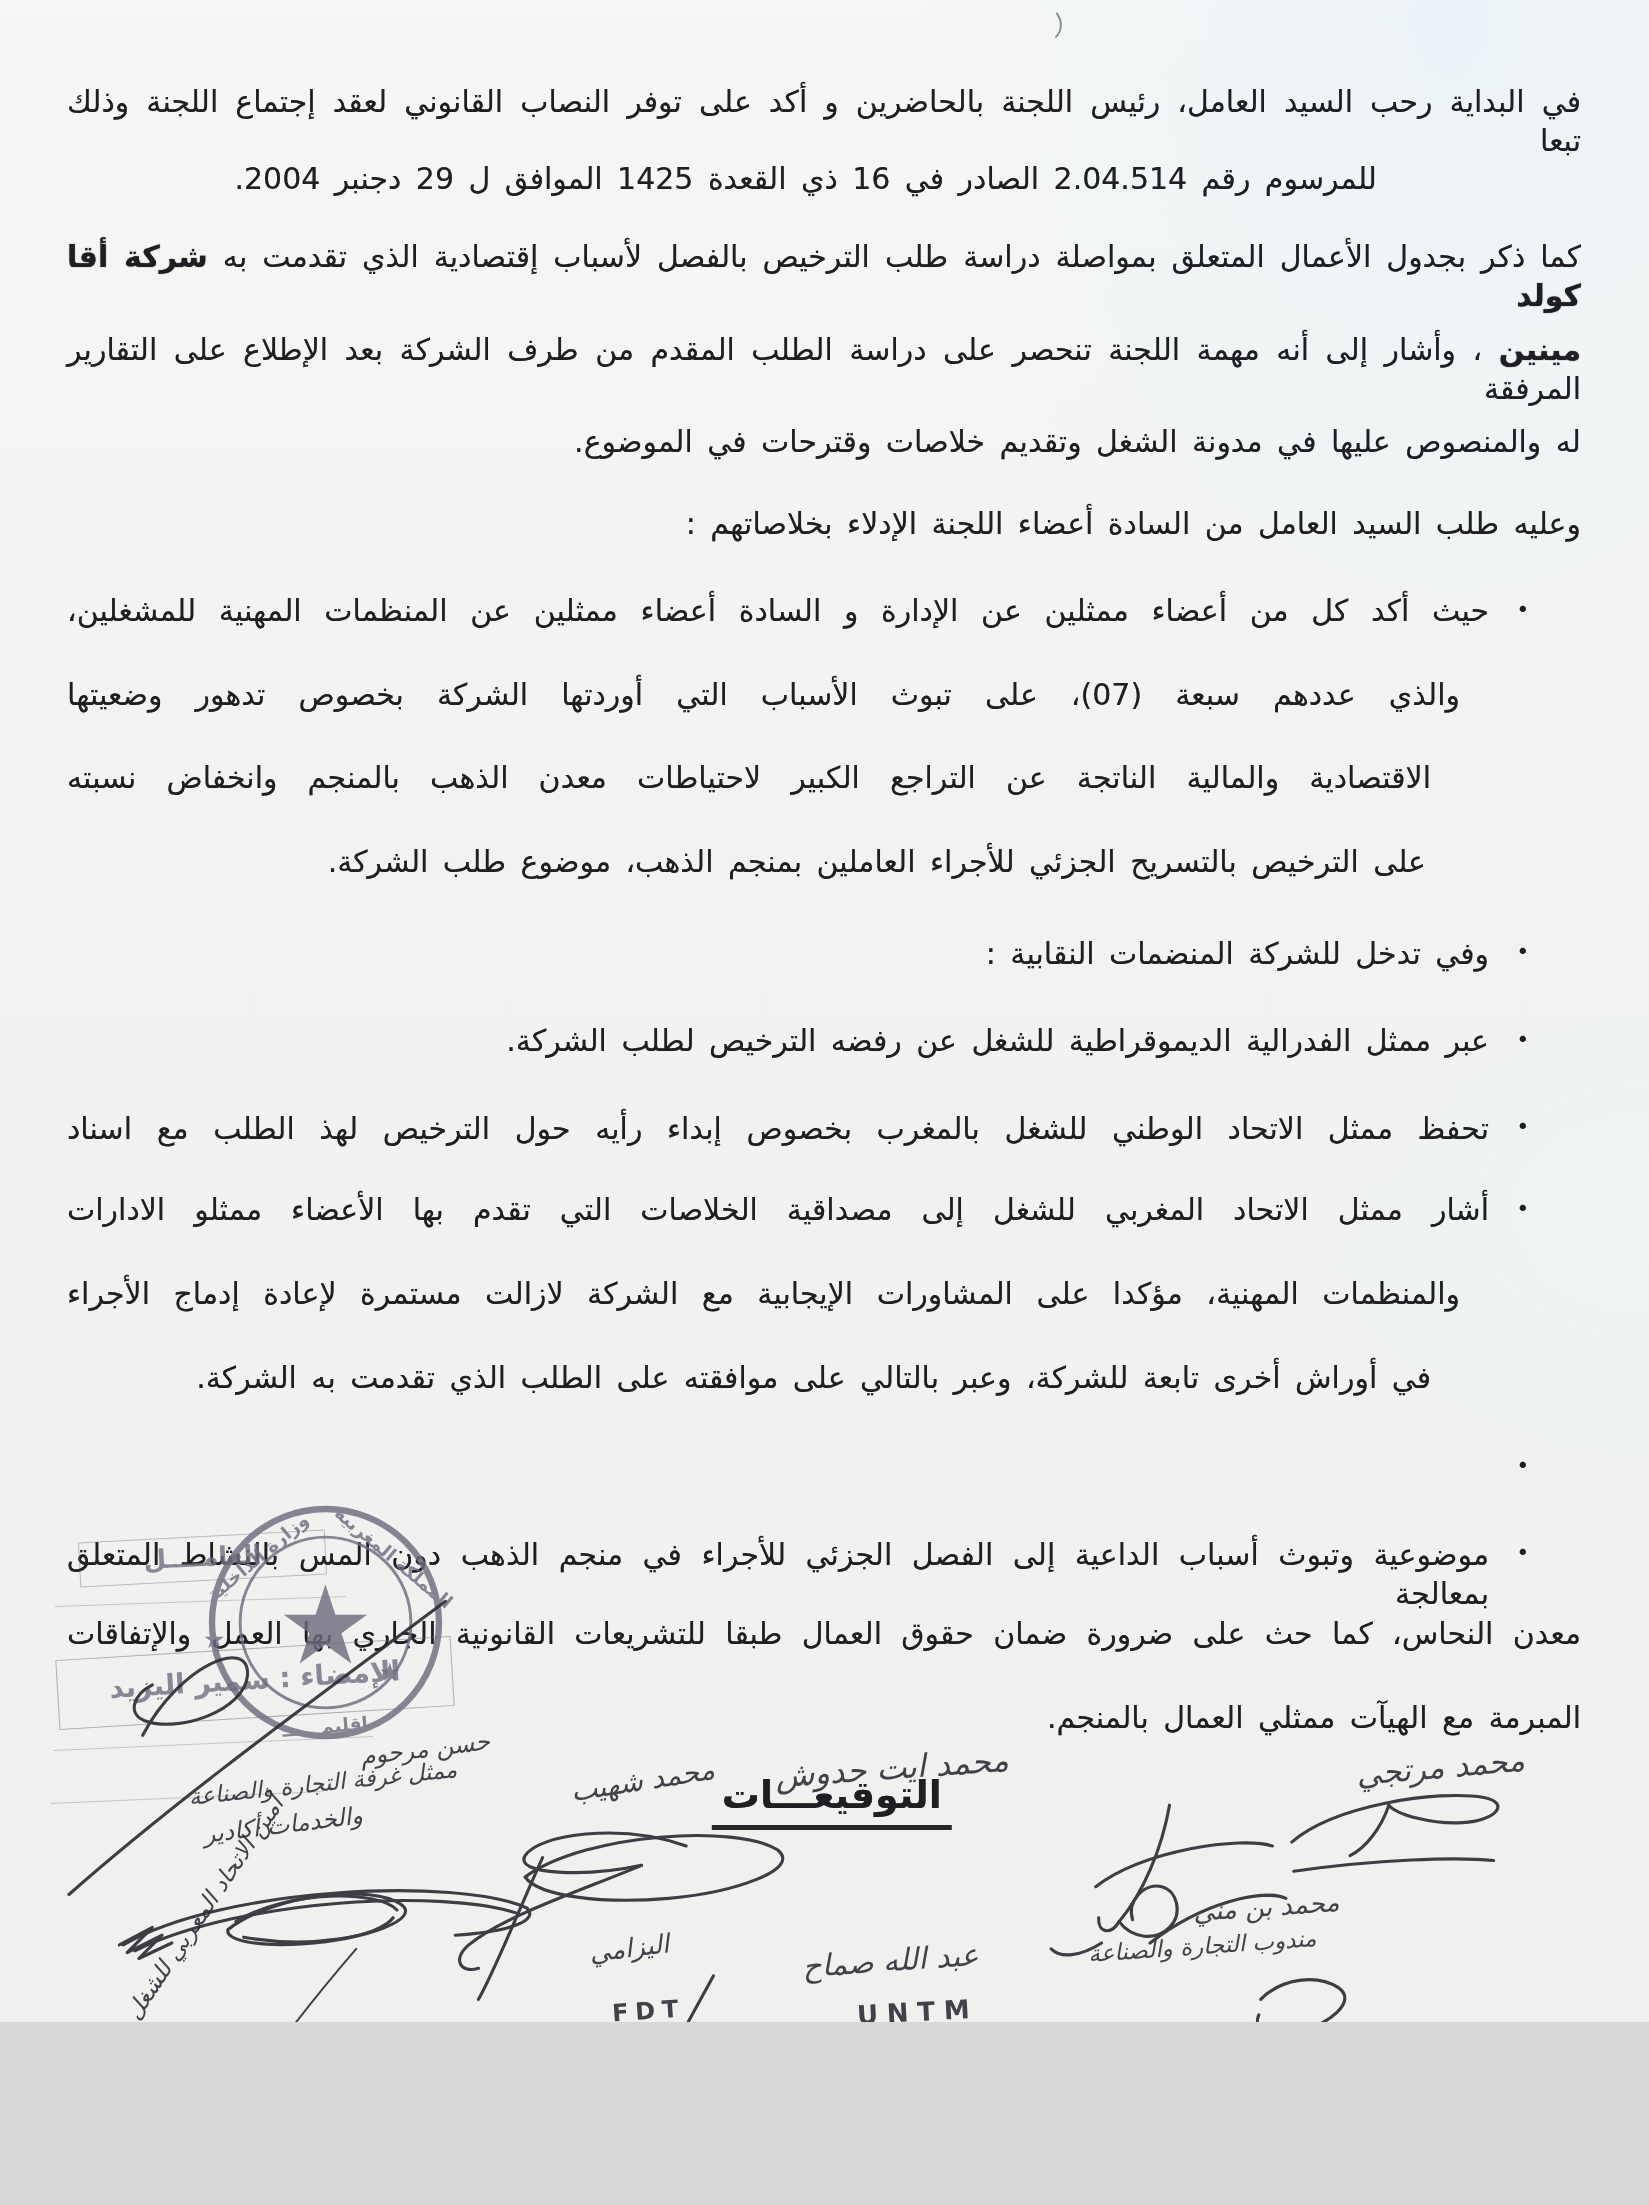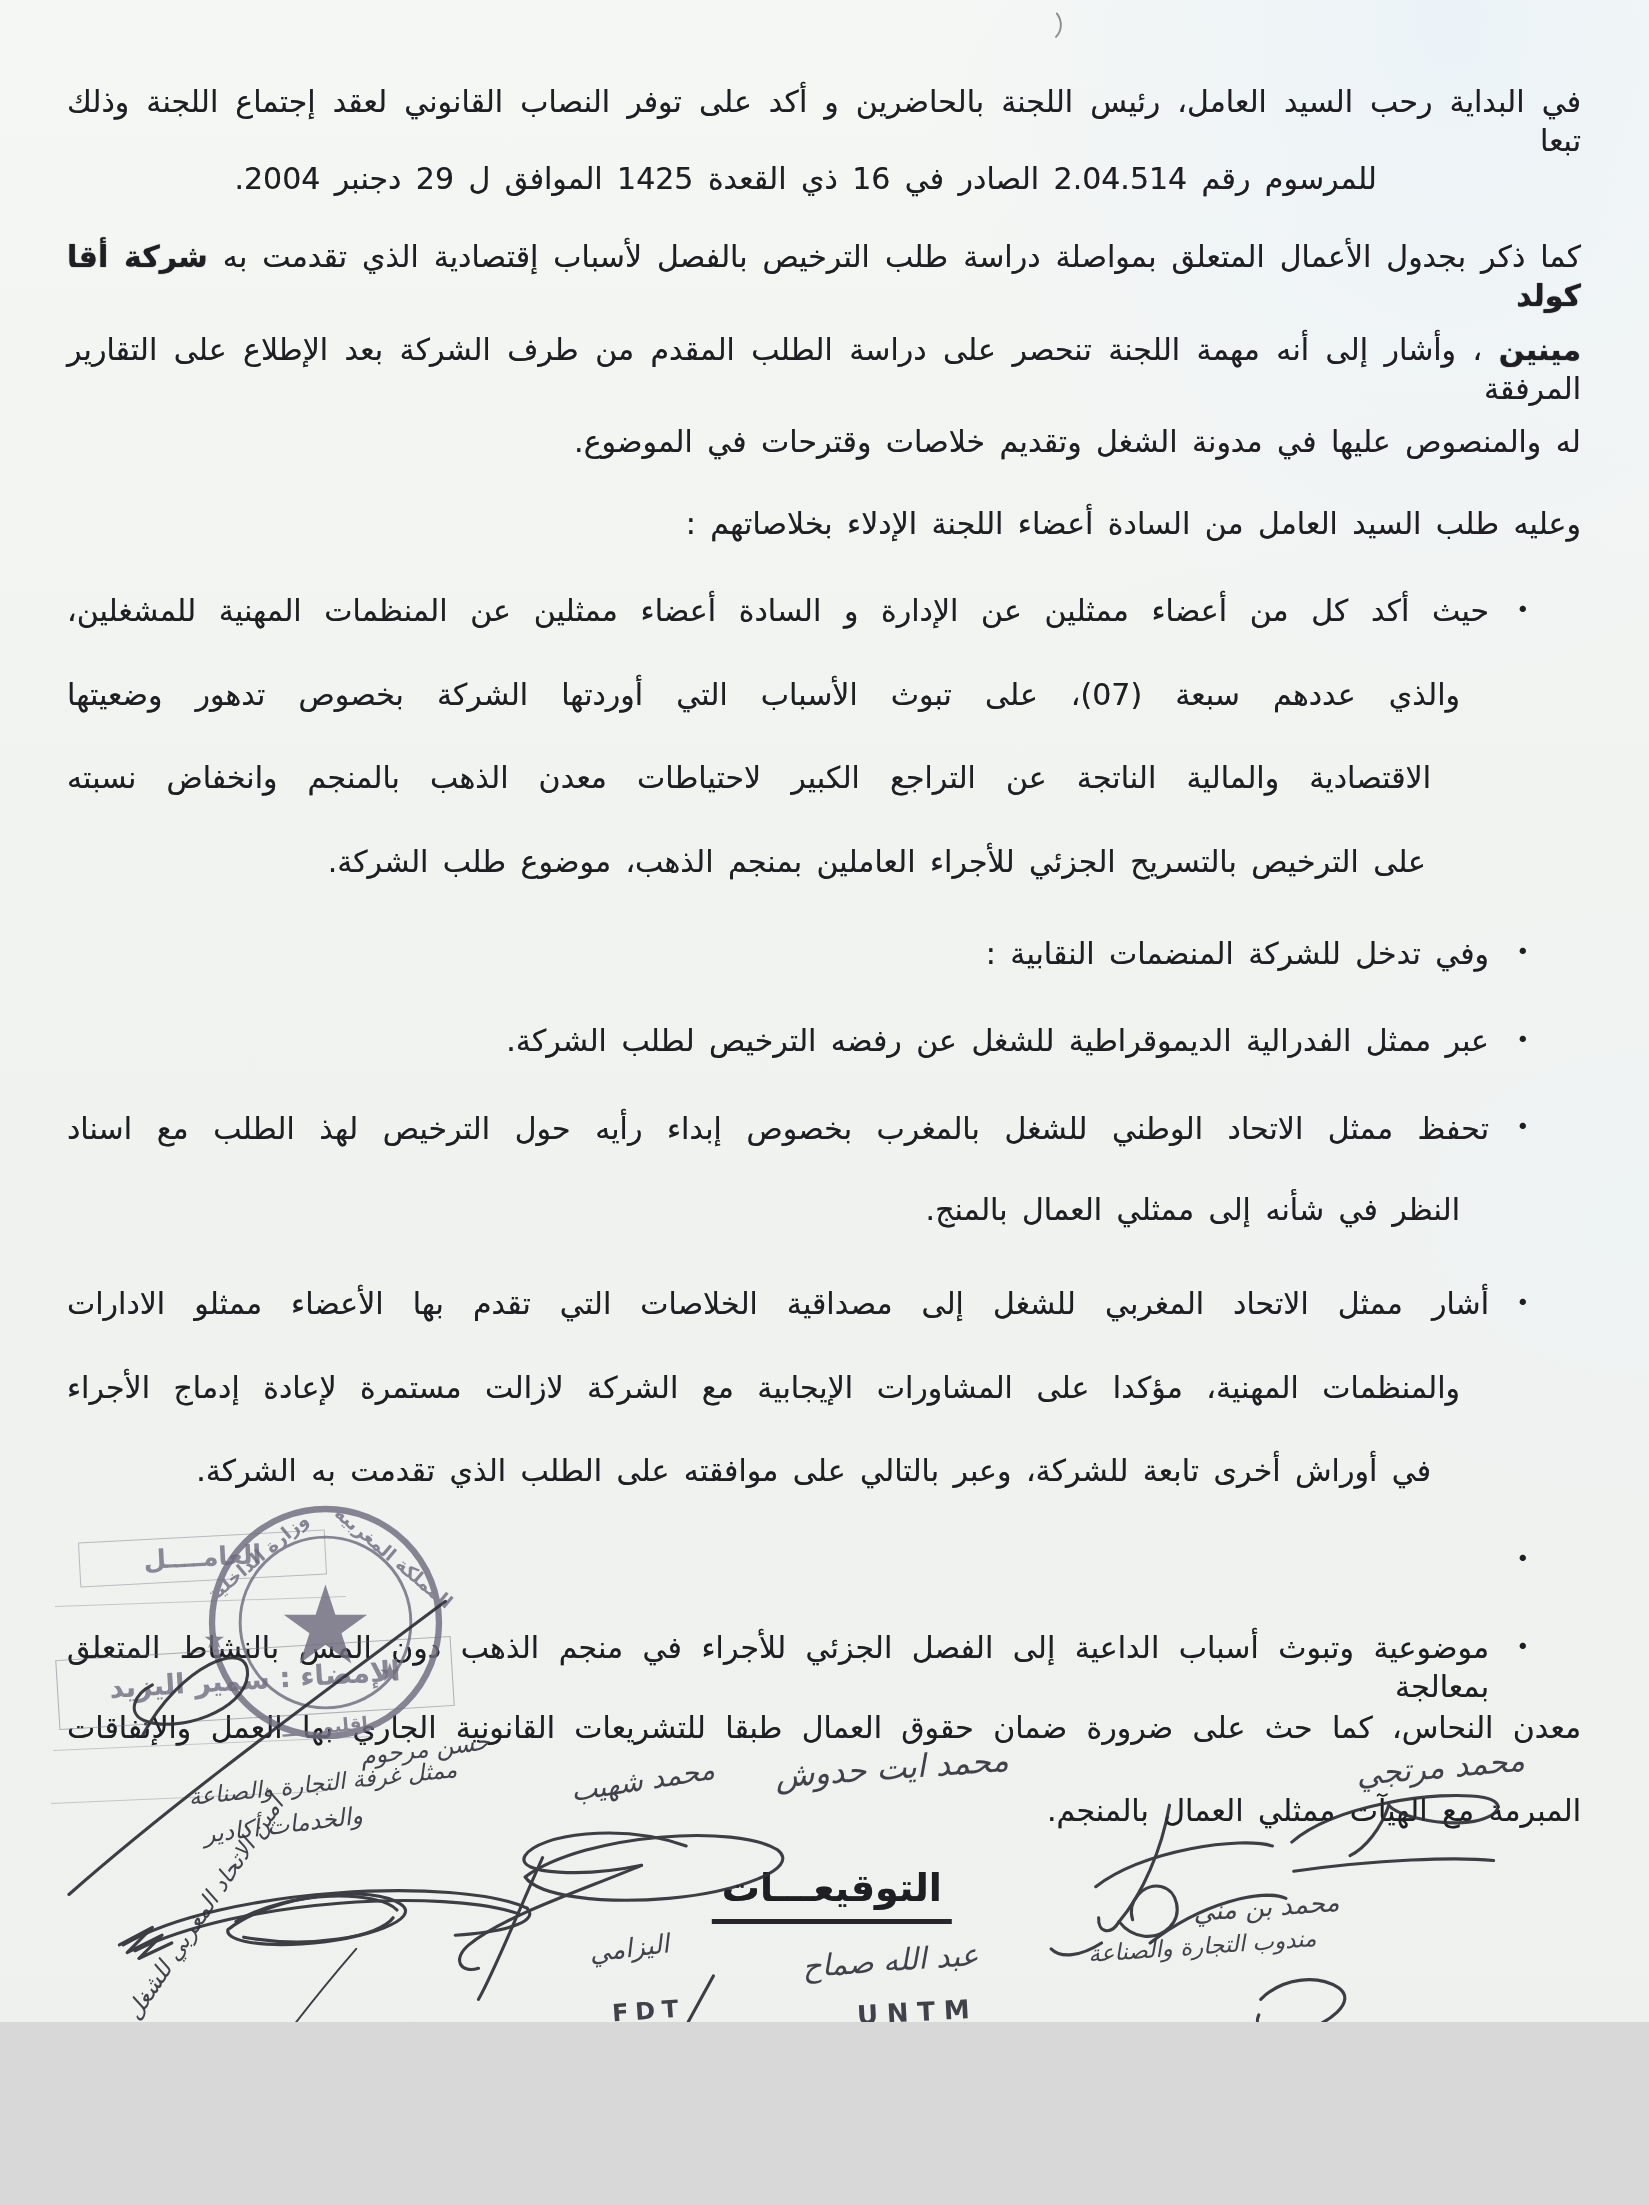--- a/index.html
+++ b/index.html
@@ -89,21 +89,20 @@
         <div class="l h80 jl"><b>مينين</b><span> ، وأشار إلى أنه مهمة اللجنة تنحصر على دراسة الطلب المقدم من طرف الشركة بعد الإطلاع على التقارير المرفقة</span></div>
         <div class="l h70 r"><span>له والمنصوص عليها في مدونة الشغل وتقديم خلاصات وقترحات في الموضوع.</span></div>
         <div class="l h76 r"><span>وعليه طلب السيد العامل من السادة أعضاء اللجنة الإدلاء بخلاصاتهم :</span></div>
         <div class="l h72 b jl"><span class="blt">•</span><span>حيث أكد كل من أعضاء ممثلين عن الإدارة و السادة أعضاء ممثلين عن المنظمات المهنية للمشغلين،</span></div>
         <div class="l h72 b jl i30"><span>والذي عددهم سبعة (07)، على تبوث الأسباب التي أوردتها الشركة بخصوص تدهور وضعيتها</span></div>
         <div class="l h72 b jl i60"><span>الاقتصادية والمالية الناتجة عن التراجع الكبير لاحتياطات معدن الذهب بالمنجم وانخفاض نسبته</span></div>
         <div class="l h80 b r i65 e170"><span>على الترخيص بالتسريح الجزئي للأجراء العاملين بمنجم الذهب، موضوع طلب الشركة.</span></div>
         <div class="l h76 b r"><span class="blt">•</span><span>وفي تدخل للشركة المنضمات النقابية :</span></div>
         <div class="l h76 b r"><span class="blt">•</span><span>عبر ممثل الفدرالية الديموقراطية للشغل عن رفضه الترخيص لطلب الشركة.</span></div>
         <div class="l h70 b jl"><span class="blt">•</span><span>تحفظ ممثل الاتحاد الوطني للشغل بالمغرب بخصوص إبداء رأيه حول الترخيص لهذ الطلب مع اسناد</span></div>
-        <div class="l h82 b r i30"><span>النظر في شأنه إلى ممثلي العمال بالمنج.</span></div>
         <div class="l h72 b jl"><span class="blt">•</span><span>أشار ممثل الاتحاد المغربي للشغل إلى مصداقية الخلاصات التي تقدم بها الأعضاء ممثلو الادارات</span></div>
         <div class="l h72 b jl i30"><span>والمنظمات المهنية، مؤكدا على المشاورات الإيجابية مع الشركة لازالت مستمرة لإعادة إدماج الأجراء</span></div>
         <div class="l h78 b r i60 e110"><span>في أوراش أخرى تابعة للشركة، وعبر بالتالي على موافقته على الطلب الذي تقدمت به الشركة.</span></div>
         <div class="l h76 b r"><span class="blt">•</span></div>
         <div class="l h68 b jl"><span class="blt">•</span><span>موضوعية وتبوث أسباب الداعية إلى الفصل الجزئي للأجراء في منجم الذهب دون المس بالنشاط المتعلق بمعالجة</span></div>
         <div class="l h72 jl"><span>معدن النحاس، كما حث على ضرورة ضمان حقوق العمال طبقا للتشريعات القانونية الجاري بها العمل والإتفاقات</span></div>
         <div class="l h72 r"><span>المبرمة مع الهيآت ممثلي العمال بالمنجم.</span></div>
       </div>
     <div class="sig-heading">
       <span class="sig-heading-text">التوقيعـــات</span>

